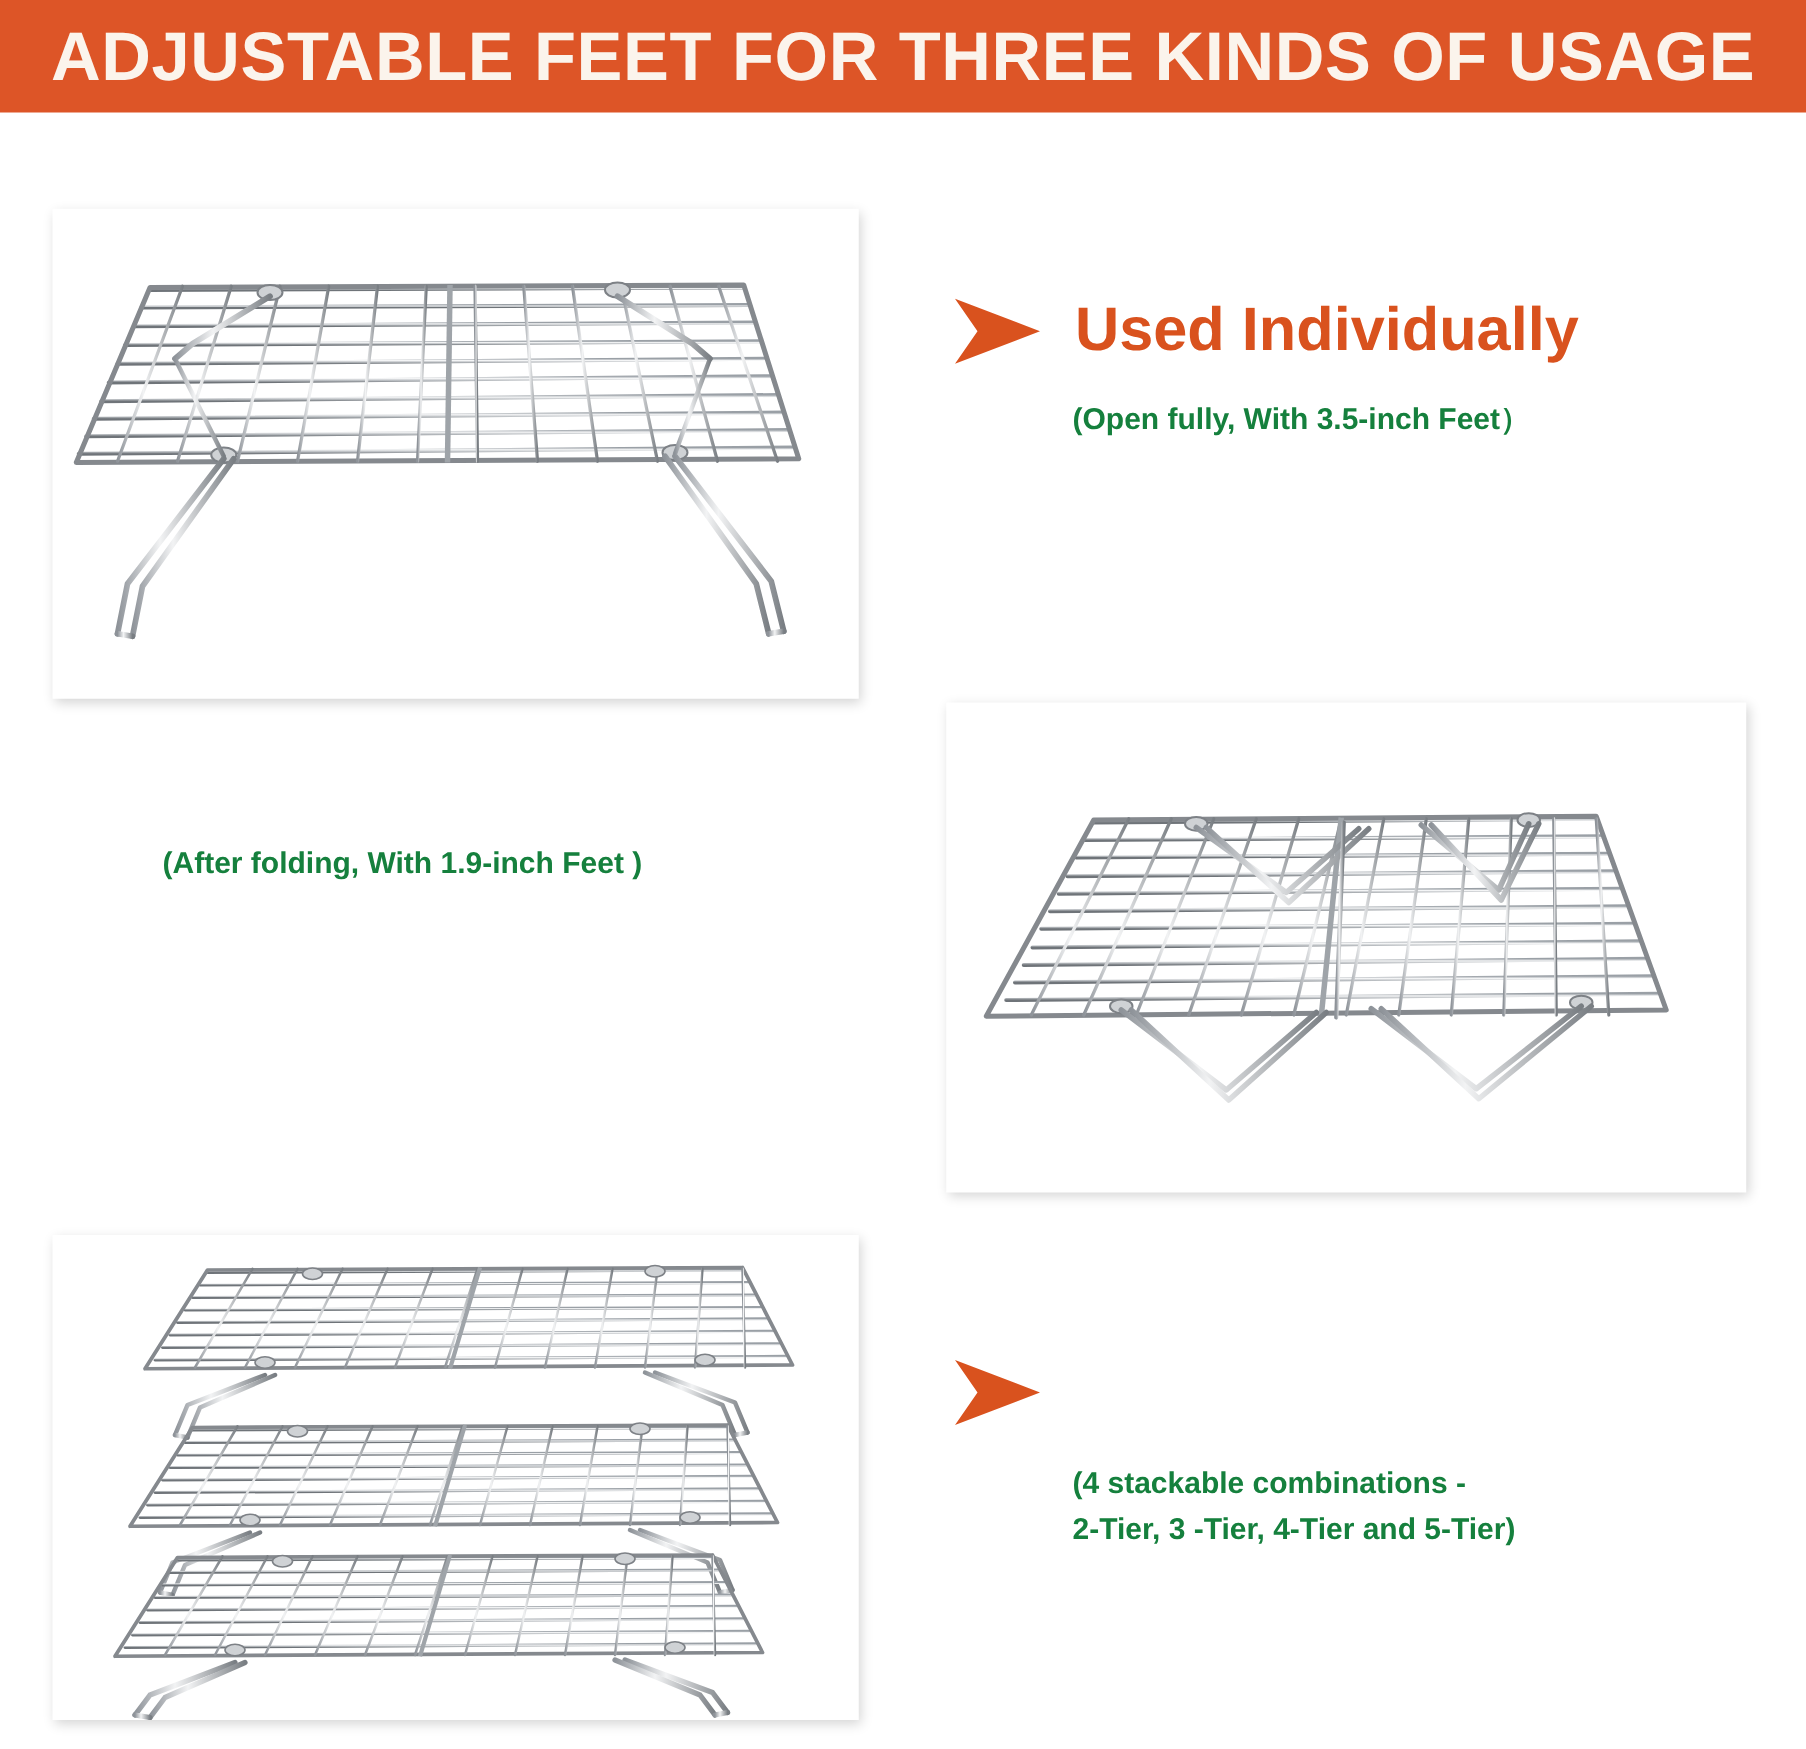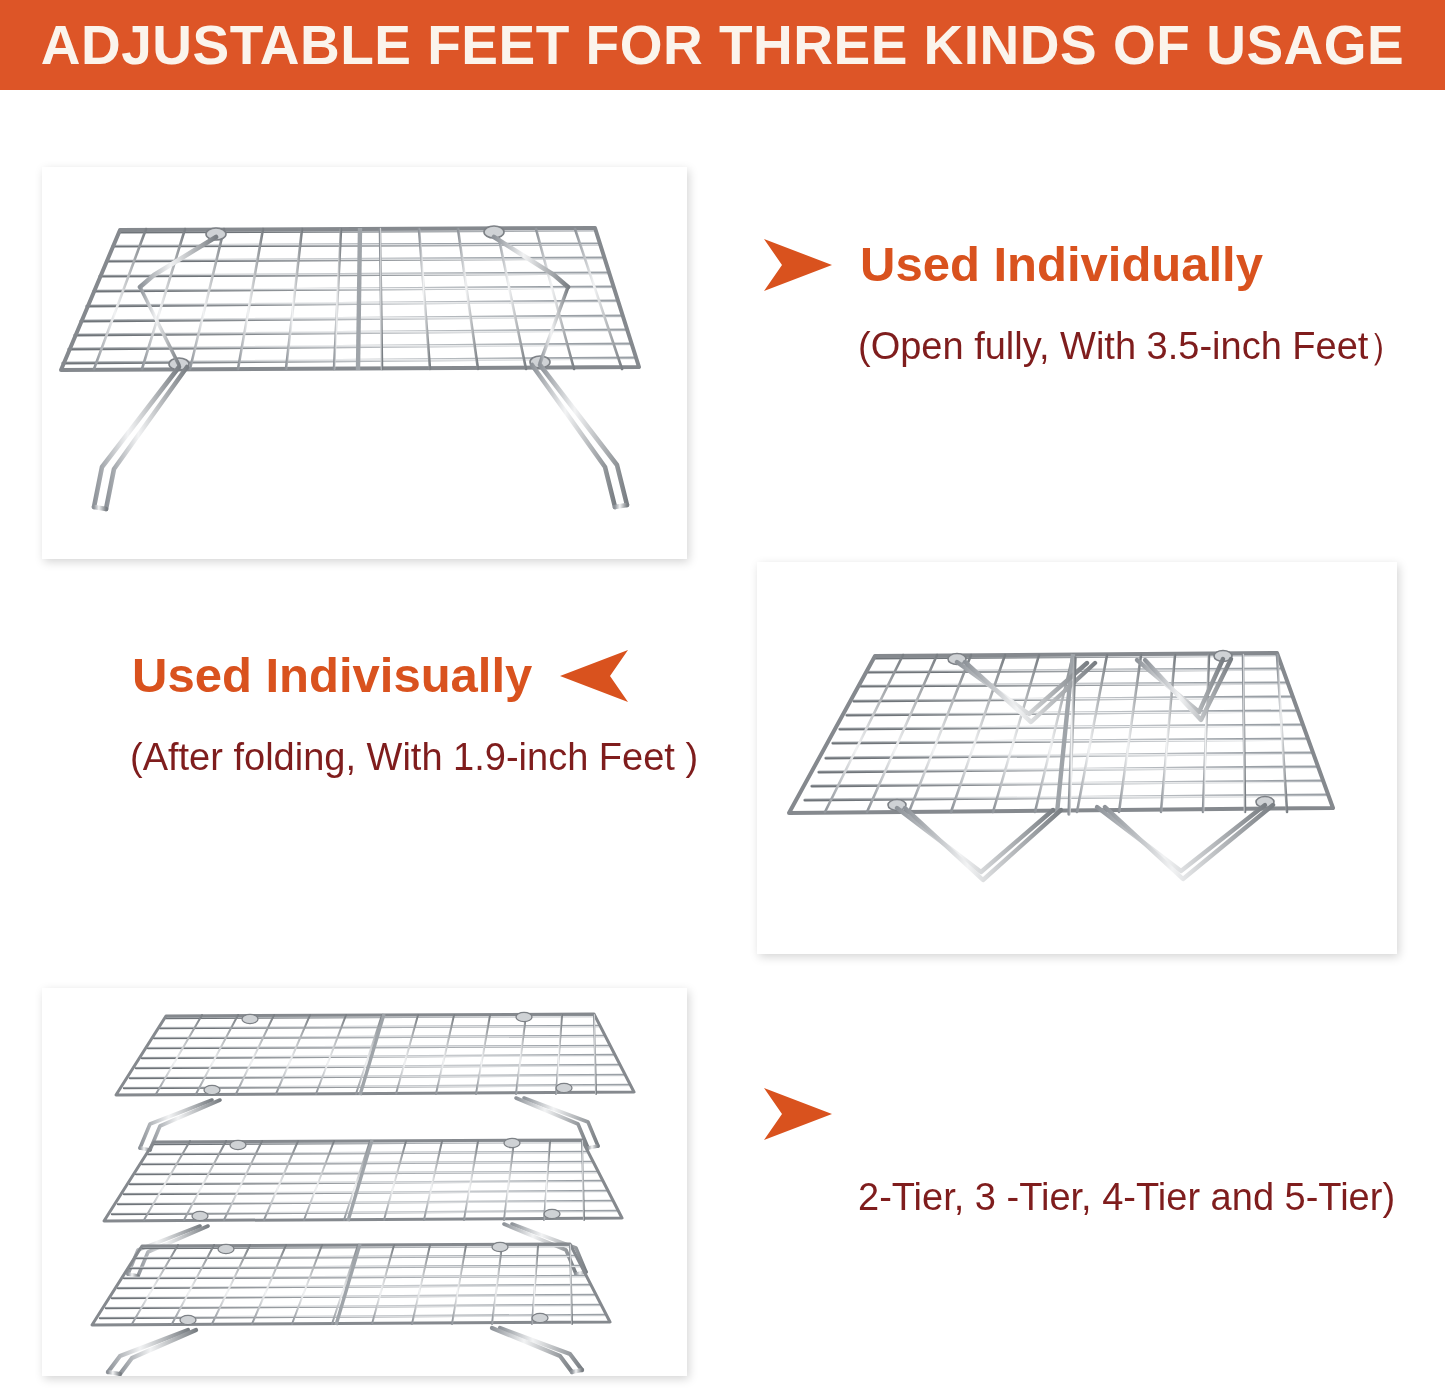--- a/index.html
+++ b/index.html
@@ -43,25 +43,25 @@
     font-size:49px;
     font-weight:bold;
     white-space:nowrap;
     line-height:1.05;
   }
   .callout-head.rtl{justify-content:flex-start;}
   .arrow{display:block;flex:0 0 auto;}
   .arrow-right{margin-right:26px;}
   .arrow-left{margin-left:26px;}
   .callout-sub{
-    color:#7f1d1d;
-    font-size:38px;
+    color:#15803d;
+    font-size:24px;
     line-height:1.55;
     white-space:nowrap;
-    font-weight:normal;
+    font-weight:bold;
   }
 
   #callout-individually{ left:762px; top:237px; }
   #callout-individually .callout-sub{ margin-top:24px; margin-left:96px; }
 
   #callout-folded{ left:132px; top:648px; }
   #callout-folded .callout-sub{ margin-top:24px; margin-left:-2px; }
 
   #callout-stackable{ left:762px; top:1086px; }
   #callout-stackable .callout-sub{ margin-top:26px; margin-left:96px; }
@@ -216,26 +216,20 @@
       <path d="M148,246 L226,318 L304,248"></path>
       <path d="M340,245 L424,309 L508,243"></path>
       <path d="M348,245 L426,317 L516,243"></path>
 
       <path d="M318,96 L312,252" stroke-width="3.4"></path>
     </g>
   </svg>
 </div>
 
 <div class="callout" id="callout-folded">
-  <div class="callout-head rtl">
-    <span>Used Indivisually</span>
-    <svg class="arrow arrow-left" width="72" height="56" viewBox="0 0 72 56">
-      <path d="M70,2 L2,28 L70,54 L52,28 Z" fill="#d9521e"></path>
-    </svg>
-  </div>
   <div class="callout-sub">
     <div>(After folding, With 1.9-inch Feet )</div>
   </div>
 </div>
 
 <div class="photo-panel" id="panel-stacked">
   <svg viewBox="0 0 645 388">
     <defs>
       <linearGradient id="wireH2" x1="0" y1="0" x2="0" y2="1">
         <stop offset="0" stop-color="#9aa0a6"></stop>
@@ -325,15 +319,16 @@
   </svg>
 </div>
 
 <div class="callout" id="callout-stackable">
   <div class="callout-head">
     <svg class="arrow arrow-right" width="72" height="56" viewBox="0 0 72 56">
       <path d="M2,2 L70,28 L2,54 L20,28 Z" fill="#d9521e"></path>
     </svg>
   </div>
   <div class="callout-sub">
+    <div>(4 stackable combinations -</div>
     <div>2-Tier, 3 -Tier, 4-Tier and 5-Tier)</div>
   </div>
 </div>
 
 </body></html>

